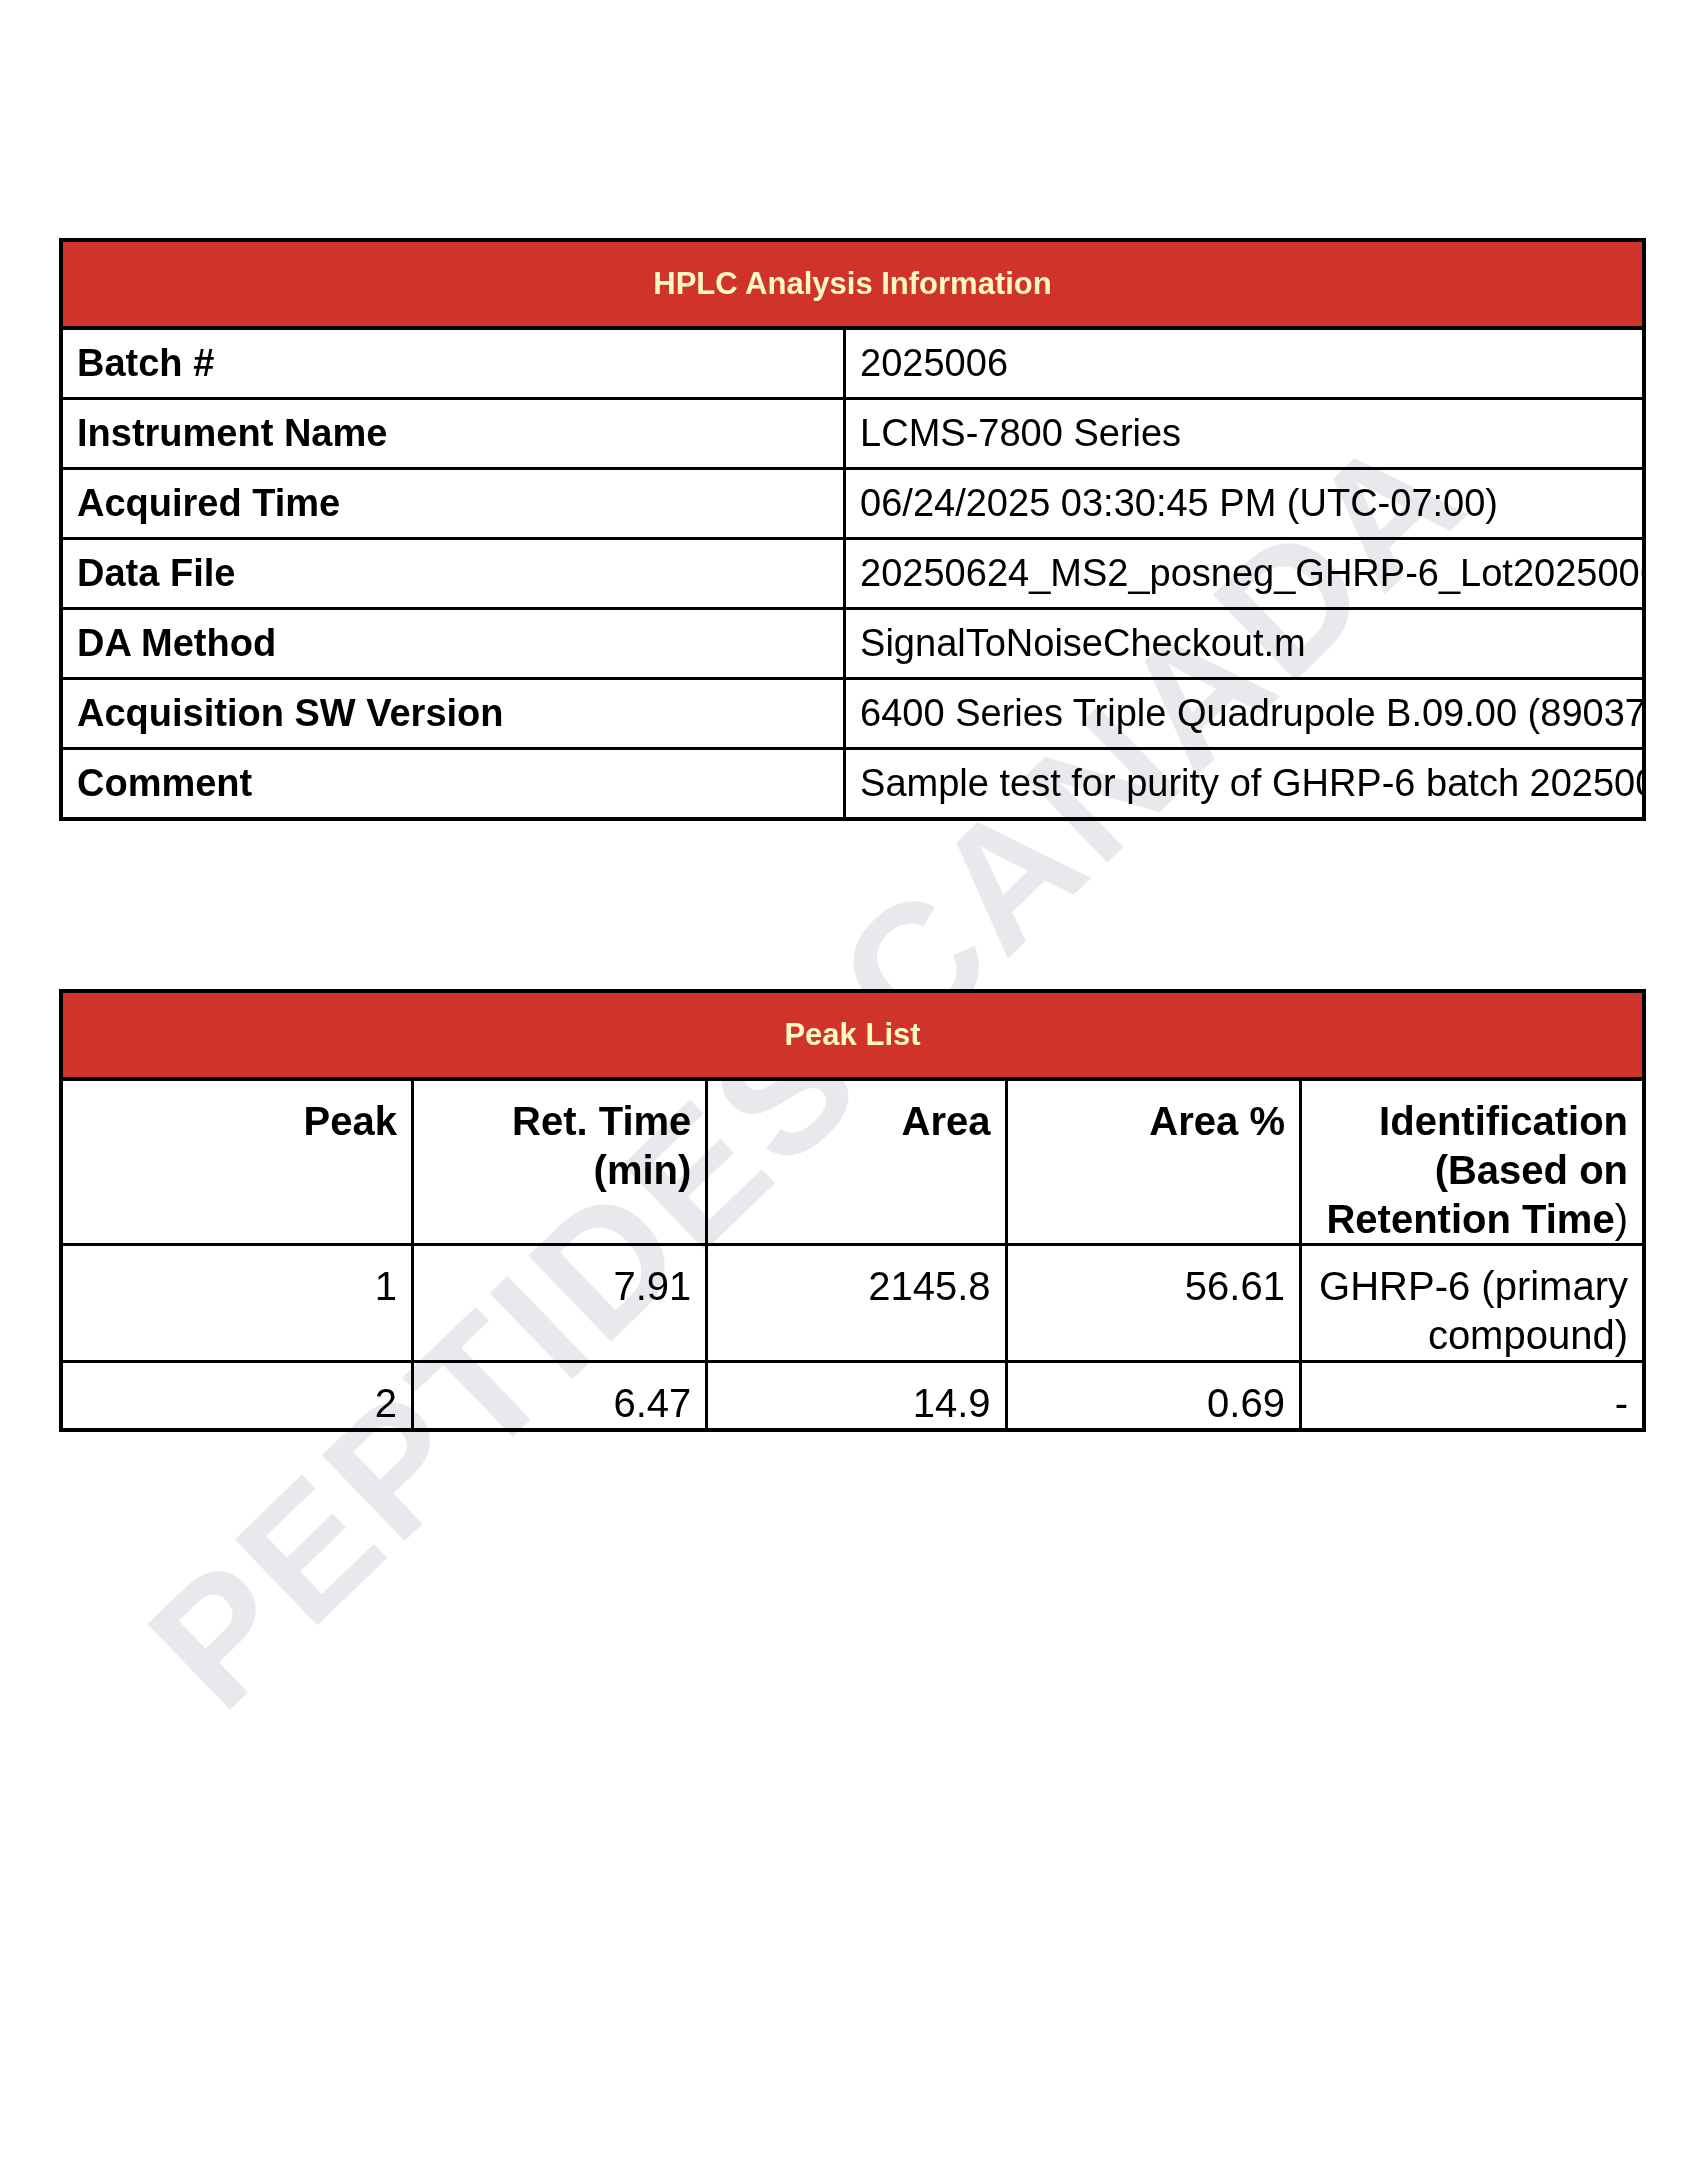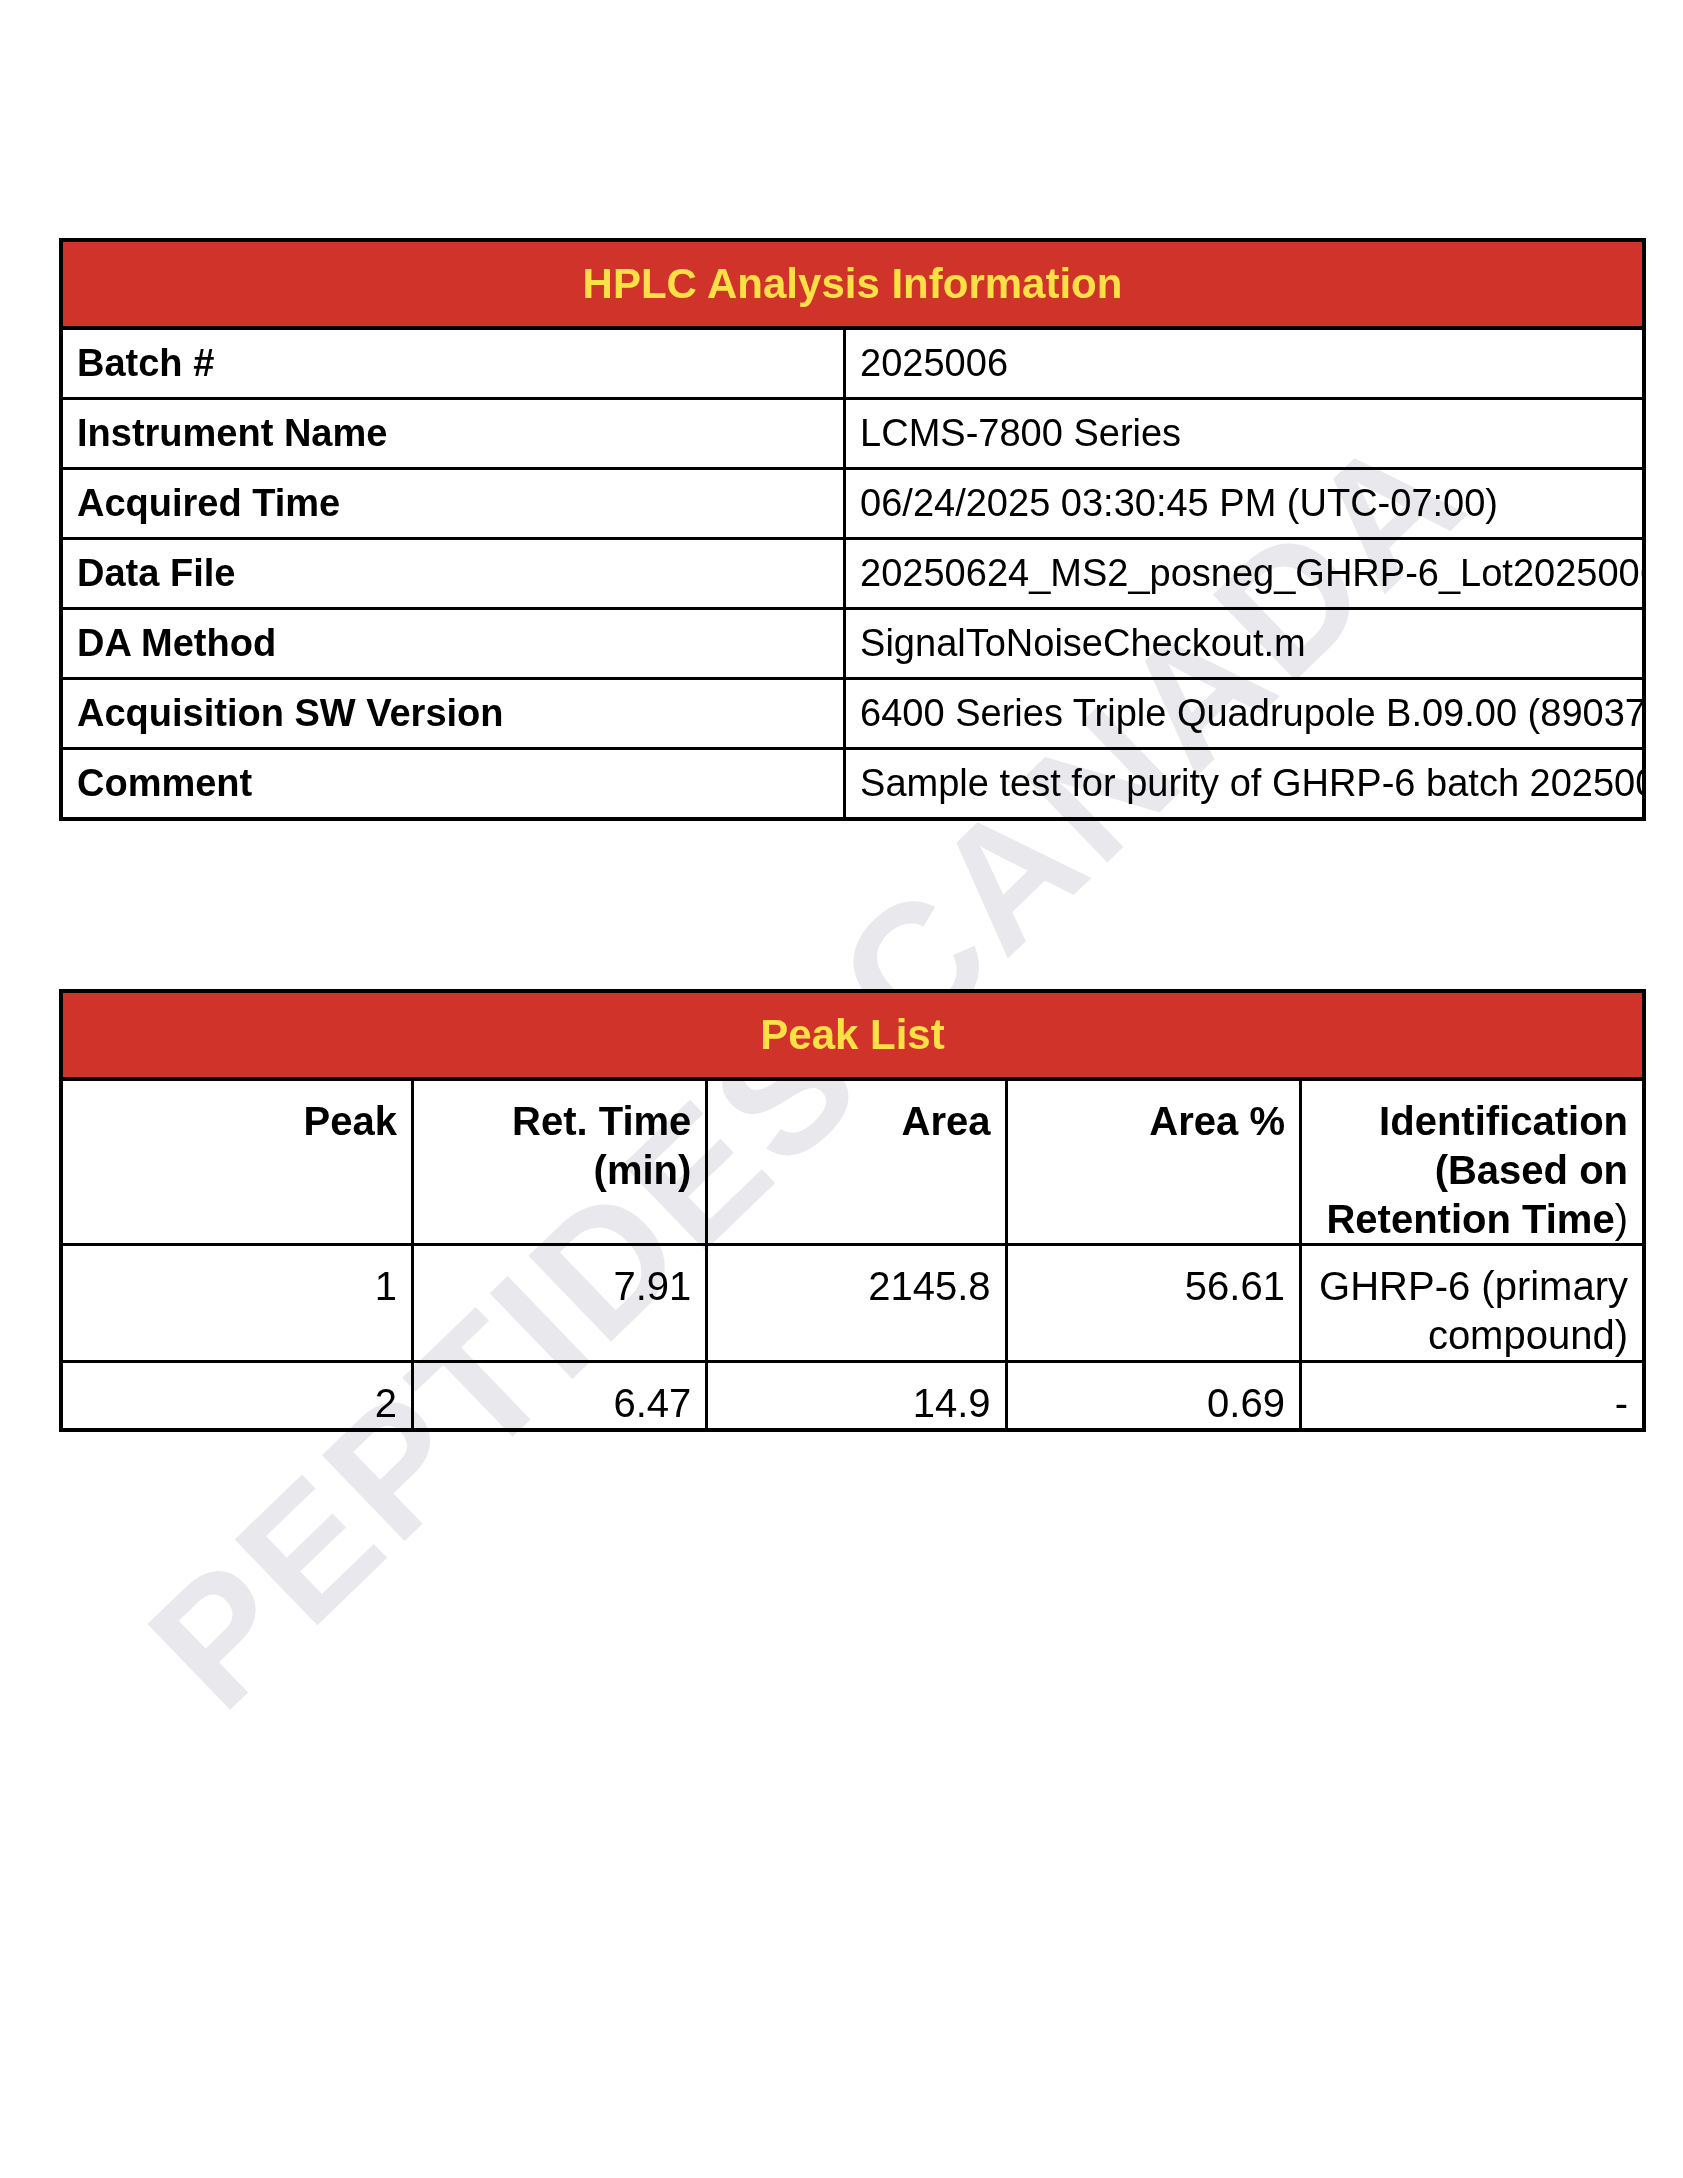--- a/index.html
+++ b/index.html
@@ -35,22 +35,22 @@
     border-collapse: collapse;
     border: 4px solid #000000;
     background: transparent;
     table-layout: fixed;
     z-index: 1;
   }
   #info-table { top: 238px; }
   #peak-table { top: 989px; }
   .title-bar {
     background: #cf3329;
-    color: #fde047;
-    font-size: 42px;
+    color: #fef9c3;
+    font-size: 31px;
     font-weight: bold;
     height: 84px;
     border: 4px solid #000000;
     vertical-align: middle;
     padding: 0;
   }
   #info-table td {
     border: 3px solid #000000;
     font-size: 38px;
     height: 67px;

